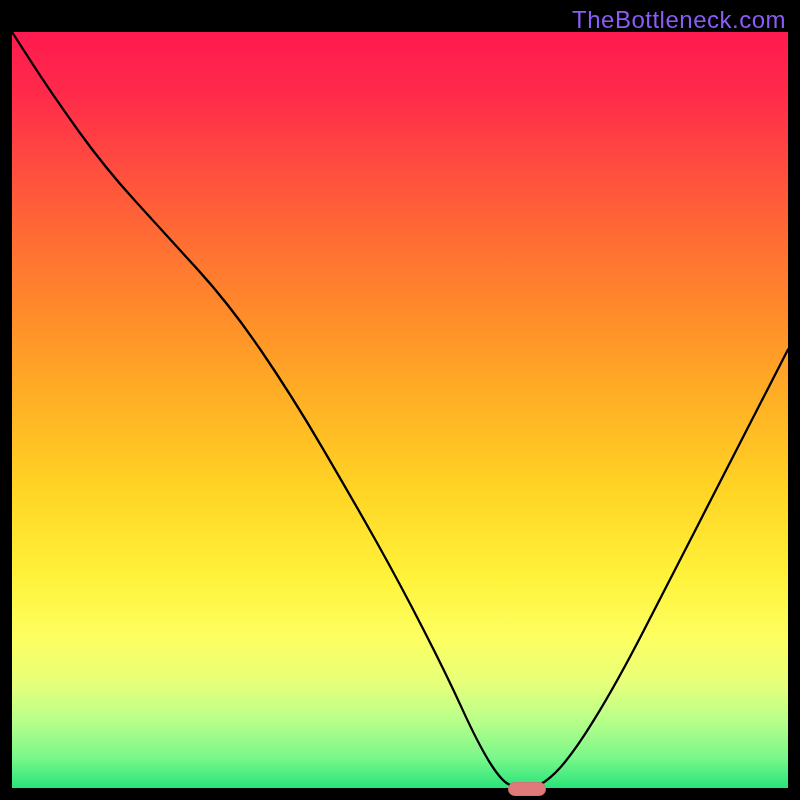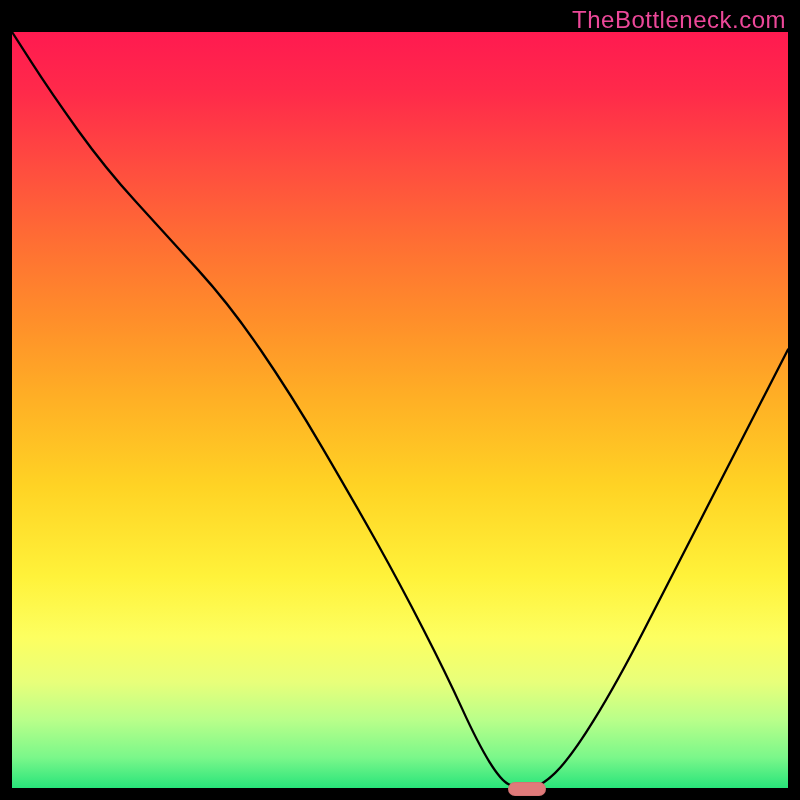--- a/index.html
+++ b/index.html
@@ -39,21 +39,21 @@
       #b9ff8a 91%,
       #7af78a 96%,
       #28e47a 100%
     );
     box-sizing: border-box;
   }
   .watermark {
     position: absolute;
     top: 6px;
     right: 14px;
-    color: #ec4899;
+    color: #8b5cf6;
     font-size: 24px;
     font-weight: 500;
     letter-spacing: 0.5px;
     user-select: none;
   }
   .curve-svg {
     position: absolute;
     left: 0;
     top: 0;
     width: 100%;

